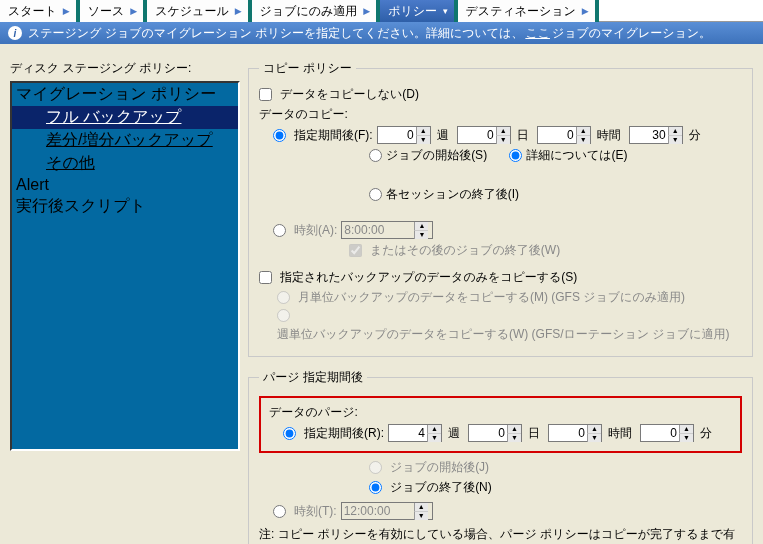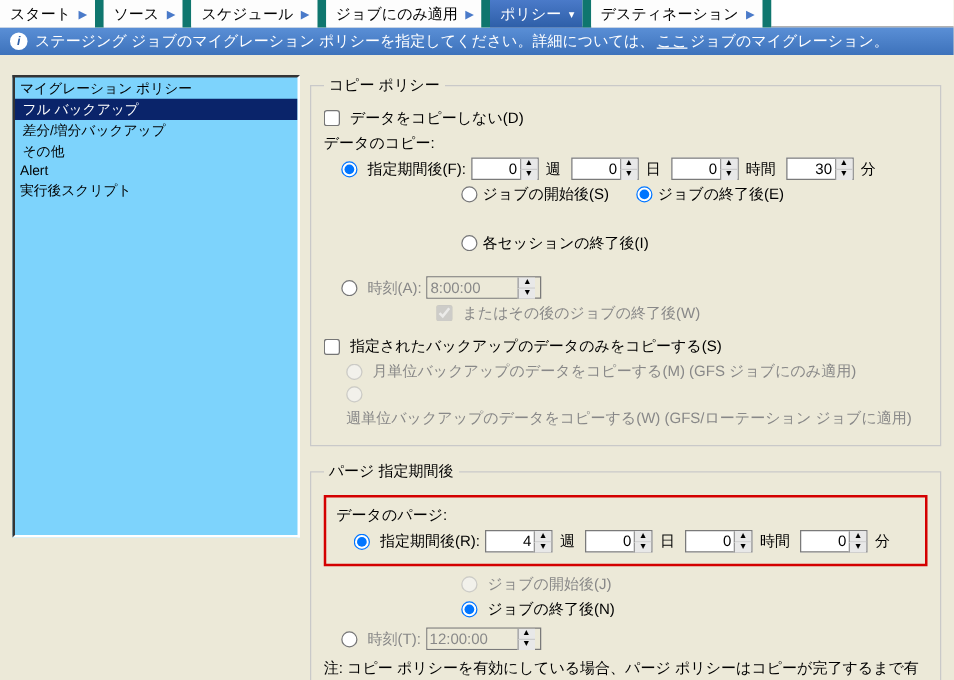--- a/index.html
+++ b/index.html
@@ -17,21 +17,21 @@
   .tabbar {
     display: flex;
     background: #fff;
     border-bottom: 1px solid #999;
     height: 22px;
   }
   .tab {
     display: flex;
     align-items: center;
     padding: 0 6px 0 8px;
-    border-right: 7px solid #0f766e;
+    border-right: 4px solid #0f766e;
     background: #fdfdfd;
     cursor: pointer;
     height: 22px;
   }
   .tab.active {
     background: linear-gradient(#4a7ac9, #2e5fa8);
     color: #fff;
   }
   .tab .chev {
     margin-left: 6px;
@@ -59,29 +59,29 @@
   
   .main {
     display: flex;
     padding: 16px 10px 0 10px;
     gap: 8px;
   }
   .left { width: 230px; }
   .left-label { margin-bottom: 4px; }
   .listbox {
     height: 370px;
-    background: #7dd3fc;
+    background: #0369a1;
     border: 2px inset #fff;
     border-top-color:#888; border-left-color:#888;
     overflow-y: auto;
-    font-size: 11px;
+    font-size: 16px;
   }
   .listbox .item { padding: 1px 4px; white-space: nowrap; }
   .listbox .item.sel { background: #0a246a; color: #fff; }
-  .listbox .item.ind1 { padding-left: 6px; }
+  .listbox .item.ind1 { padding-left: 34px; text-decoration: underline; }
   .right { flex: 1; }
   fieldset {
     border: 1px solid #c9c9c9;
     margin: 0 0 12px 0;
     padding: 6px 10px 10px 10px;
   }
   legend { padding: 0 4px; }
   .row { display: flex; align-items: center; gap: 4px; margin: 3px 0; flex-wrap: wrap;}
   .row.ind { margin-left: 18px; }
   .sub { margin-left: 14px; }
@@ -151,20 +151,21 @@
 <div class="banner">
   <span class="info-icon">i</span>
   <span>ステージング ジョブのマイグレーション ポリシーを指定してください。詳細については、</span>
   <span class="link">ここ</span>
   <span> ジョブのマイグレーション。</span>
 </div>
 
 <div class="main">
 
   <div class="left">
+    <div class="left-label">ディスク ステージング ポリシー:</div>
     <div class="listbox">
       <div class="item">マイグレーション ポリシー</div>
       <div class="item ind1 sel">フル バックアップ</div>
       <div class="item ind1">差分/増分バックアップ</div>
       <div class="item ind1">その他</div>
       <div class="item">Alert</div>
       <div class="item">実行後スクリプト</div>
     </div>
   </div>
 
@@ -211,21 +212,21 @@
             <span class="spinbtns">
               <div>▲</div>
               <div>▼</div>
             </span>
           </span>
         <span class="unit">分</span>
       </div>
 
       <div class="row" style="margin-left:110px; gap:22px;">
         <span><input type="radio" name="copyafter" style=""><label>ジョブの開始後(S)</label></span>
-        <span><input type="radio" name="copyafter" checked="" style=""><label>ジョブの終了後(E)</label></span>
+        <span><input type="radio" name="copyafter" checked="" style=""><label>詳細については(E)</label></span>
         <span><input type="radio" name="copyafter" style=""><label>各セッションの終了後(I)</label></span>
       </div>
 
       <div class="row sub" style="margin-top:18px;">
         <input type="radio" name="copytime" style="">
         <label class="dis">時刻(A):</label>
         <span class="spinwrap timewrap disabled">
             <input disabled="" value="8:00:00" style="">
             <span class="spinbtns">
               <div>▲</div>

